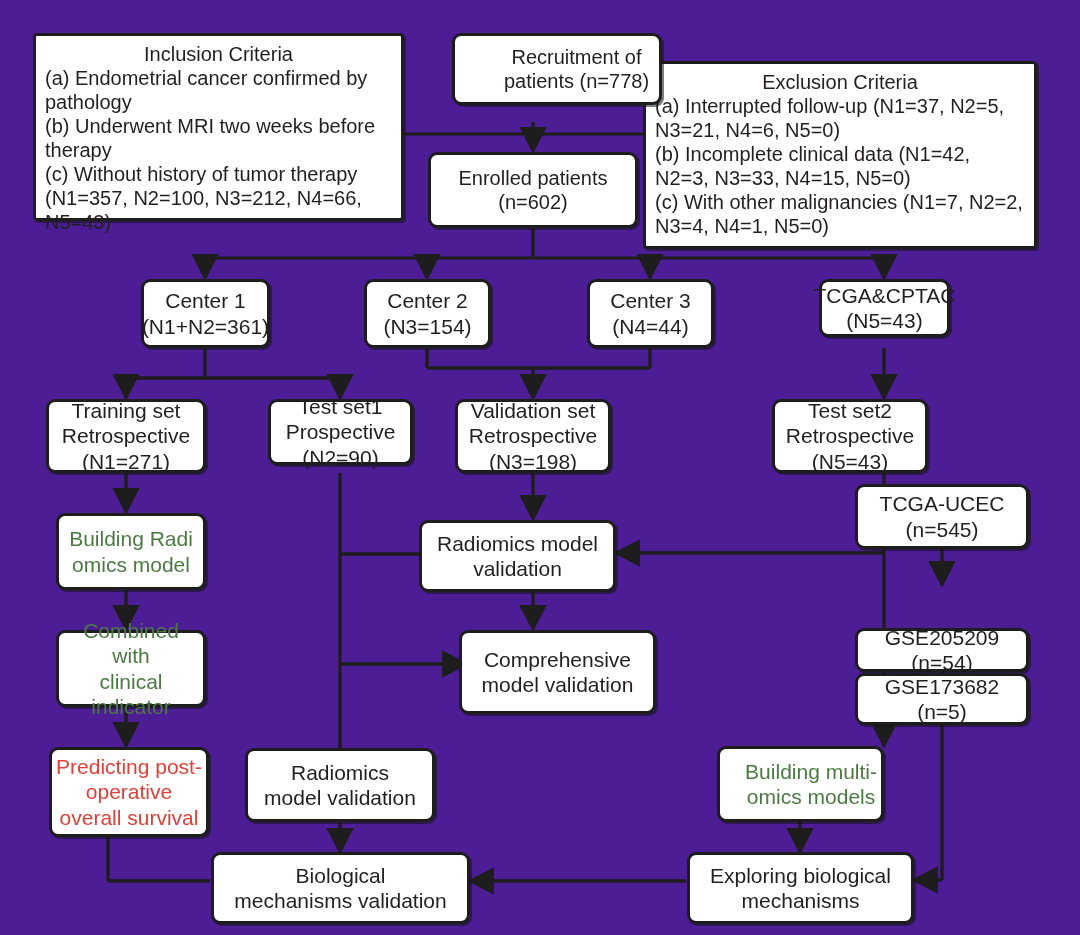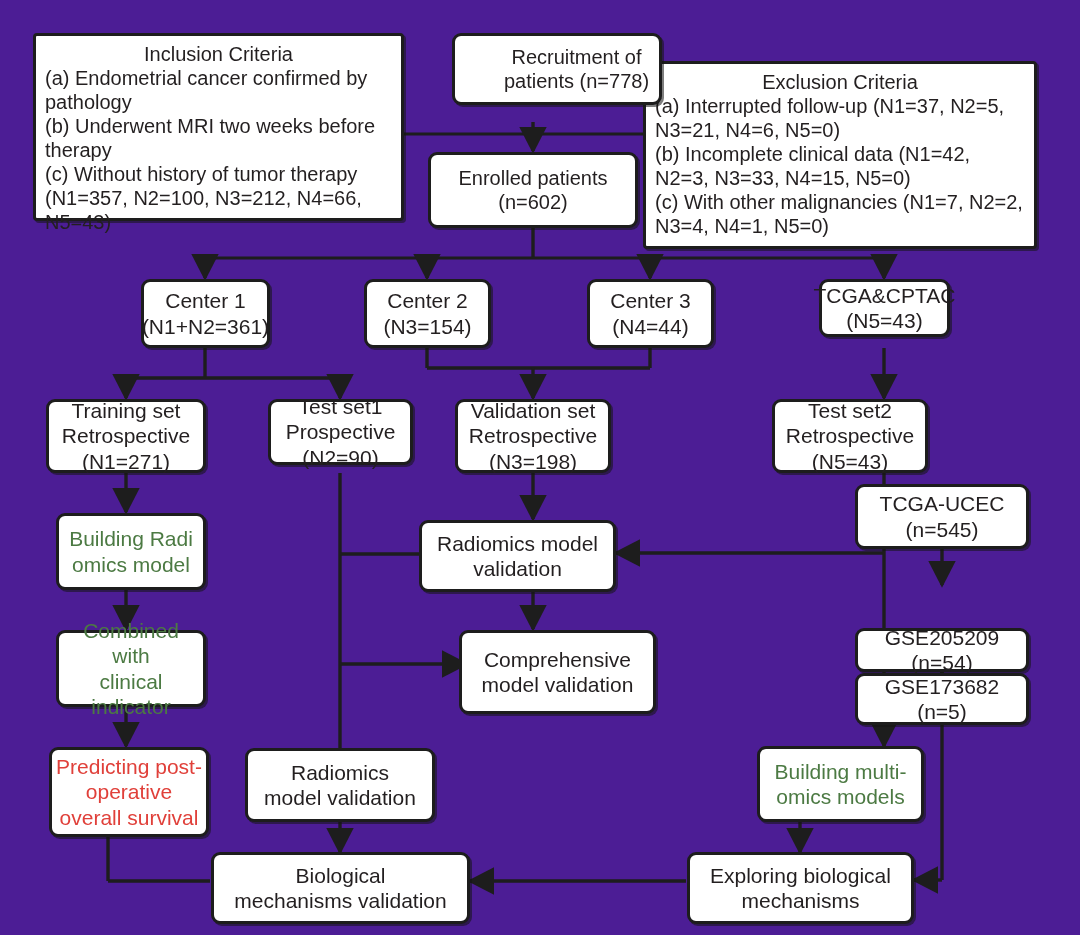--- a/index.html
+++ b/index.html
@@ -191,21 +191,21 @@
   </div>
   <div class="node n-md" style="left:855px;top:586px;width:174px;height:44px;margin-top:42px;">
     <span class="txt">GSE205209
 (n=54)</span>
   </div>
   <div class="node n-md" style="left:855px;top:673px;width:174px;height:52px;">
     <span class="txt">GSE173682
 (n=5)</span>
   </div>
 
-  <div class="node n-md green" style="left:757px;top:746px;width:167px;height:76px;">
+  <div class="node n-md green" style="left:717px;top:746px;width:167px;height:76px;justify-content:flex-end;">
     <span class="txt">Building multi-
 omics models</span>
   </div>
 
   <div class="node n-md" style="left:211px;top:852px;width:259px;height:72px;">
     <span class="txt">Biological
 mechanisms validation</span>
   </div>
   <div class="node n-md" style="left:687px;top:852px;width:227px;height:72px;">
     <span class="txt">Exploring biological

